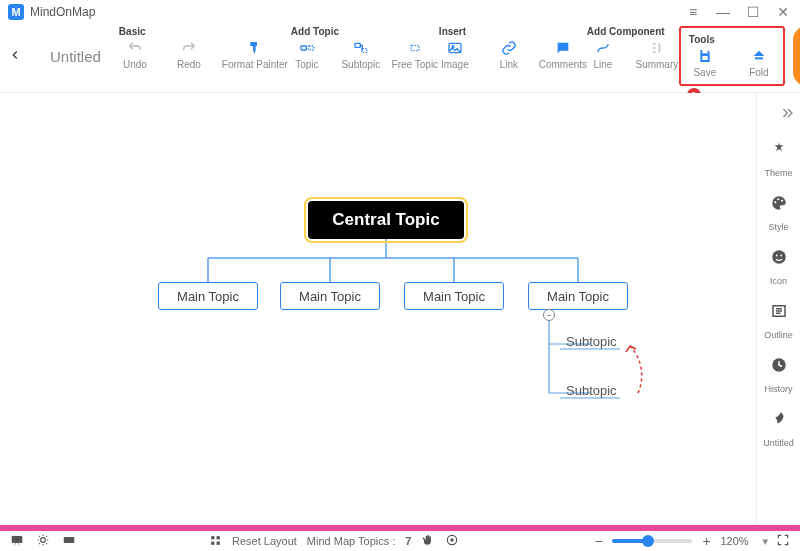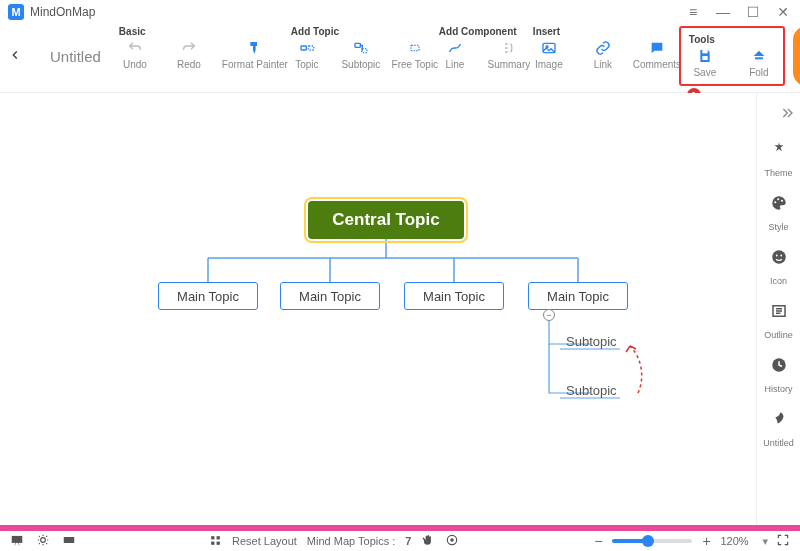--- a/index.html
+++ b/index.html
@@ -40,21 +40,21 @@
     
     .main { display: flex; height: 478px; }
     .canvas { flex: 1; position: relative; background: #fff; }
     .sidebar-right { width: 44px; border-left: 1px solid #eee; display: flex; flex-direction: column; align-items: center; padding-top: 8px; gap: 8px; }
     .collapse-btn { align-self: flex-end; padding: 4px; cursor: pointer; color: #888; }
     .side-item { display: flex; flex-direction: column; align-items: center; gap: 10px; cursor: pointer; color: #777; width: 100%; padding: 4px 0; }
     .side-item svg { width: 18px; height: 18px; }
     .side-label { font-size: 9px; }
 
     
-    .central { position: absolute; left: 308px; top: 108px; width: 156px; height: 38px; background: #4d7c0f; color: #fff; font-weight: bold; font-size: 17px; border-radius: 4px; display: flex; align-items: center; justify-content: center; outline: 2px solid #ffd24a; outline-offset: 2px; }
+    .central { position: absolute; left: 308px; top: 108px; width: 156px; height: 38px; background: #000000; color: #fff; font-weight: bold; font-size: 17px; border-radius: 4px; display: flex; align-items: center; justify-content: center; outline: 2px solid #ffd24a; outline-offset: 2px; }
     .main-topic { position: absolute; width: 100px; height: 28px; border: 1.5px solid #2a84f2; border-radius: 3px; background: #fff; color: #444; font-size: 13px; display: flex; align-items: center; justify-content: center; }
     .subtopic { position: absolute; color: #555; font-size: 13px; }
     .collapse-toggle { position: absolute; width: 12px; height: 12px; border: 1px solid #888; border-radius: 50%; background: #fff; font-size: 9px; display: flex; align-items: center; justify-content: center; color: #666; }
 
     
     .lines { position: absolute; left: 0; top: 0; width: 100%; height: 100%; pointer-events: none; }
 
     
     .bottombar { position: absolute; bottom: 0; left: 0; right: 0; height: 26px; border-top: 6px solid #ec4899; display: flex; align-items: center; padding: 0 10px; gap: 12px; font-size: 11px; color: #666; background: #fff; }
     .bb-left { display: flex; gap: 12px; }
@@ -154,43 +154,20 @@
             <svg viewBox="0 0 24 24" fill="none" stroke="currentColor" stroke-width="2">
               <rect x="6" y="8" width="12" height="8" rx="1" stroke-dasharray="2"></rect>
             </svg>
           </div>
         <div class="tool-label">Free Topic</div>
       </div>
     </div>
   </div>
 
   <div class="group">
-    <div class="group-label">Add Component</div>
-    <div class="group-items">
-      <div class="tool-item">
-        <div class="tool-icon">
-            <svg viewBox="0 0 24 24" fill="none" stroke="currentColor" stroke-width="2">
-              <path d="M4 18C8 6 16 18 20 6"></path>
-            </svg>
-          </div>
-        <div class="tool-label">Line</div>
-      </div>
-      <div class="tool-item">
-        <div class="tool-icon muted">
-            <svg viewBox="0 0 24 24" fill="none" stroke="currentColor" stroke-width="2">
-              <path d="M6 6h4M6 12h4M6 18h4"></path>
-              <path d="M14 6c3 0 3 12 0 12"></path>
-            </svg>
-          </div>
-        <div class="tool-label">Summary</div>
-      </div>
-    </div>
-  </div>
-
-  <div class="group">
     <div class="group-label">Insert</div>
     <div class="group-items">
       <div class="tool-item">
         <div class="tool-icon">
             <svg viewBox="0 0 24 24" fill="none" stroke="currentColor" stroke-width="2">
               <rect x="3" y="5" width="18" height="14" rx="2"></rect>
               <circle cx="9" cy="10" r="1.5"></circle>
               <path d="M3 17l5-5 4 4 3-3 6 6"></path>
             </svg>
           </div>
@@ -205,20 +182,43 @@
           </div>
         <div class="tool-label">Link</div>
       </div>
       <div class="tool-item">
         <div class="tool-icon">
             <svg viewBox="0 0 24 24" fill="currentColor">
               <path d="M4 4h16v12H8l-4 4z"></path>
             </svg>
           </div>
         <div class="tool-label">Comments</div>
+      </div>
+    </div>
+  </div>
+
+  <div class="group">
+    <div class="group-label">Add Component</div>
+    <div class="group-items">
+      <div class="tool-item">
+        <div class="tool-icon">
+            <svg viewBox="0 0 24 24" fill="none" stroke="currentColor" stroke-width="2">
+              <path d="M4 18C8 6 16 18 20 6"></path>
+            </svg>
+          </div>
+        <div class="tool-label">Line</div>
+      </div>
+      <div class="tool-item">
+        <div class="tool-icon muted">
+            <svg viewBox="0 0 24 24" fill="none" stroke="currentColor" stroke-width="2">
+              <path d="M6 6h4M6 12h4M6 18h4"></path>
+              <path d="M14 6c3 0 3 12 0 12"></path>
+            </svg>
+          </div>
+        <div class="tool-label">Summary</div>
       </div>
     </div>
   </div>
 
   <div class="group boxed">
     <div class="group-label">Tools</div>
     <div class="group-items">
       <div class="tool-item">
         <div class="tool-icon">
             <svg viewBox="0 0 24 24" fill="currentColor">

